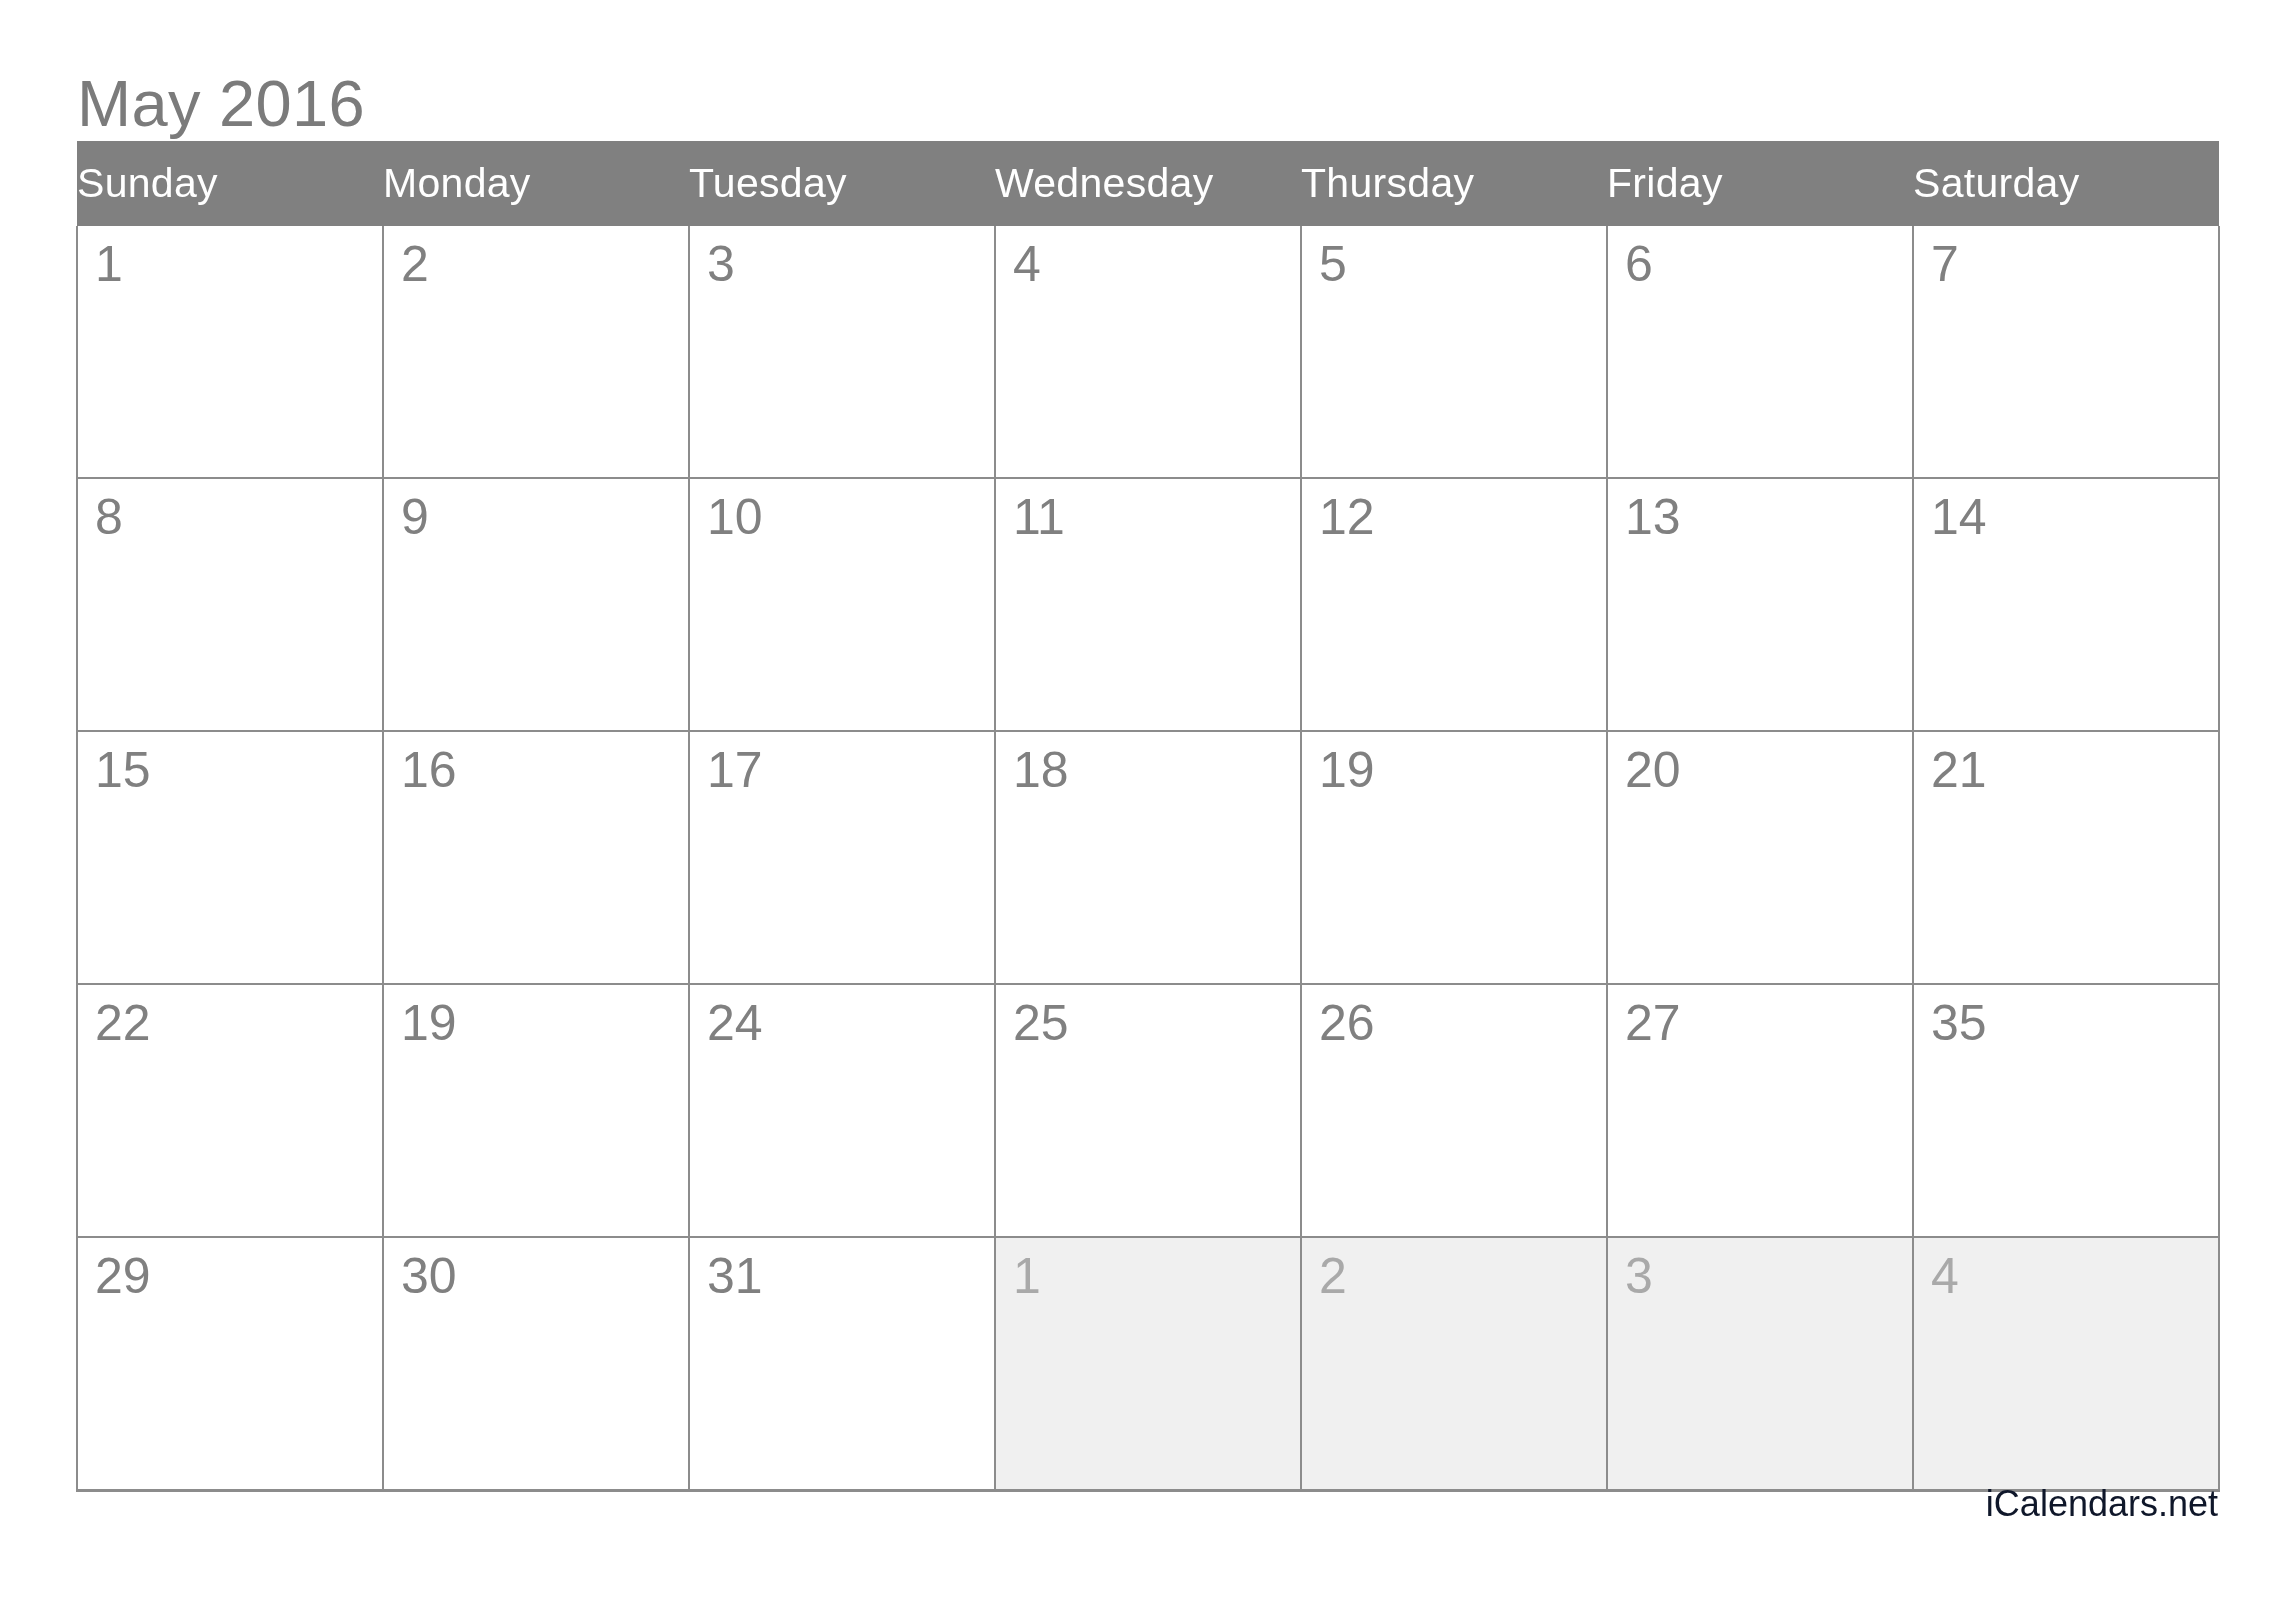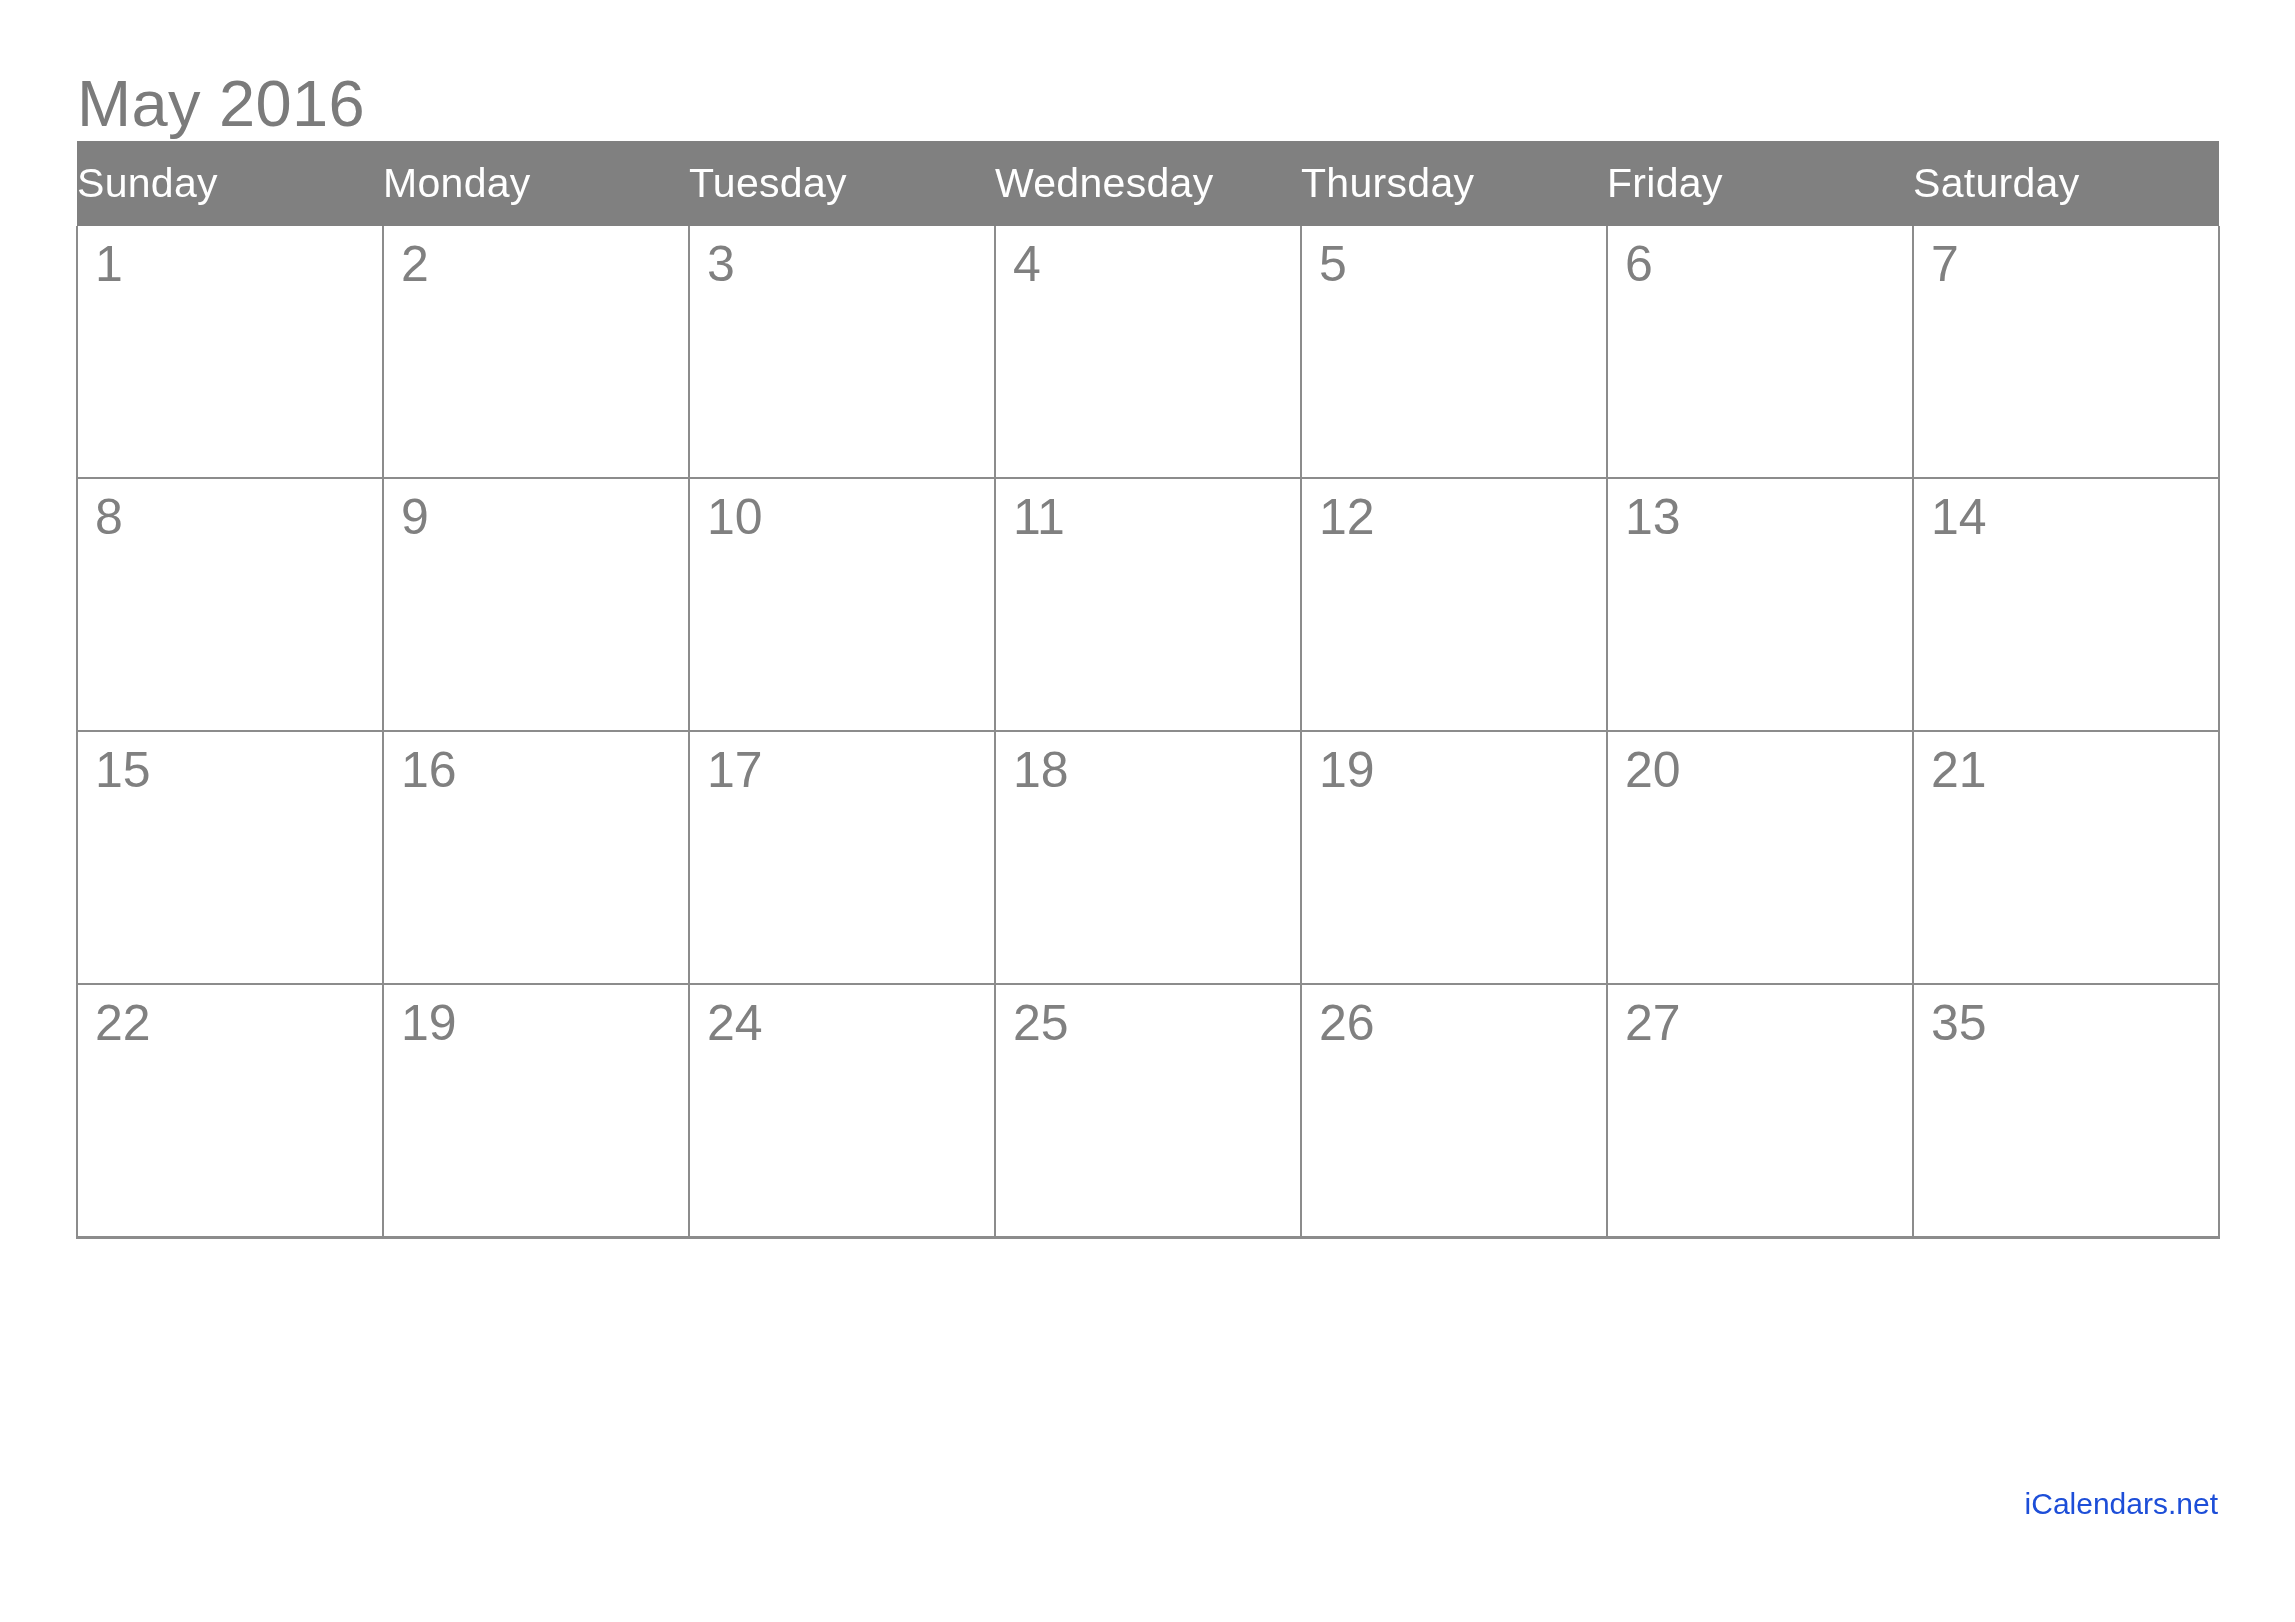--- a/index.html
+++ b/index.html
@@ -98,23 +98,23 @@
   }
   .other-month .daynum {
     color: #a9a9a9;
   }
 
   
   .footer-brand {
     position: absolute;
     right: 77px;
     top: 1489px;
-    font-size: 30px;
+    font-size: 36px;
     line-height: 30px;
-    color: #1d4ed8;
+    color: #0f172a;
     white-space: nowrap;
     margin-left: 7px;
   }
 </style>
 </head>
 <body>
 
 <div class="page">
 
   <div class="cal-title">May 2016</div>
@@ -222,20 +222,43 @@
             <span class="daynum">26</span>
           </td>
         <td>
             <span class="daynum">27</span>
           </td>
         <td>
             <span class="daynum">35</span>
           </td>
       </tr>
 
+      <tr>
+        <td>
+            <span class="daynum">29</span>
+          </td>
+        <td>
+            <span class="daynum">30</span>
+          </td>
+        <td>
+            <span class="daynum">31</span>
+          </td>
+        <td class="other-month">
+            <span class="daynum">1</span>
+          </td>
+        <td class="other-month">
+            <span class="daynum">2</span>
+          </td>
+        <td class="other-month">
+            <span class="daynum">3</span>
+          </td>
+        <td class="other-month">
+            <span class="daynum">4</span>
+          </td>
+      </tr>
 
     </tbody>
   </table>
 
   <div class="footer-brand">iCalendars.net</div>
 
 </div>
 
 
 </body></html>

